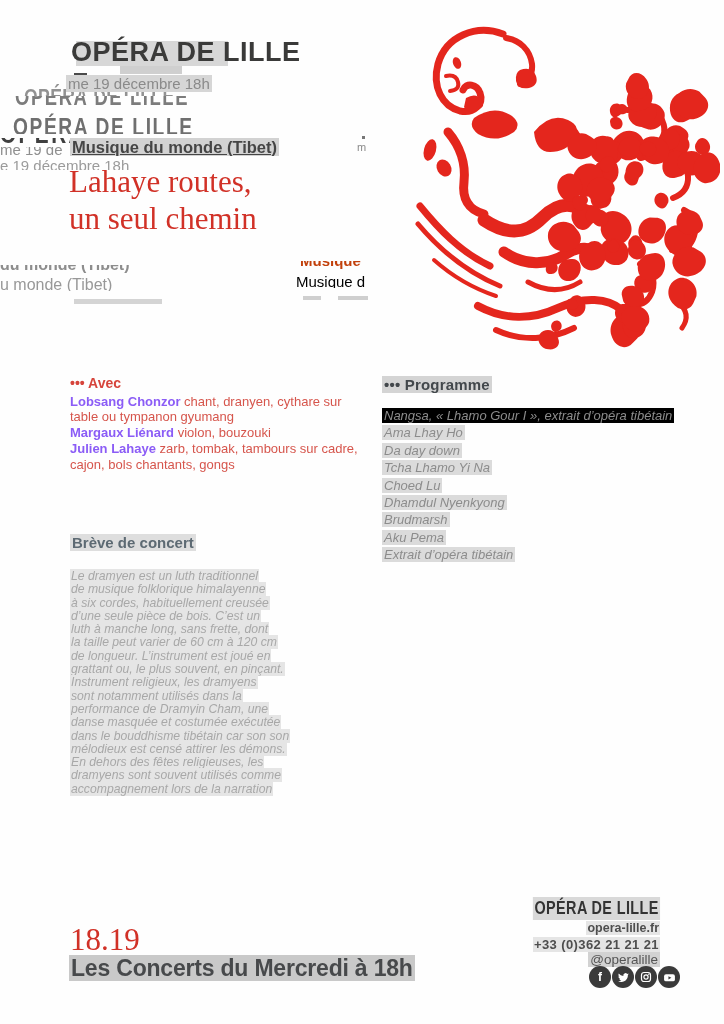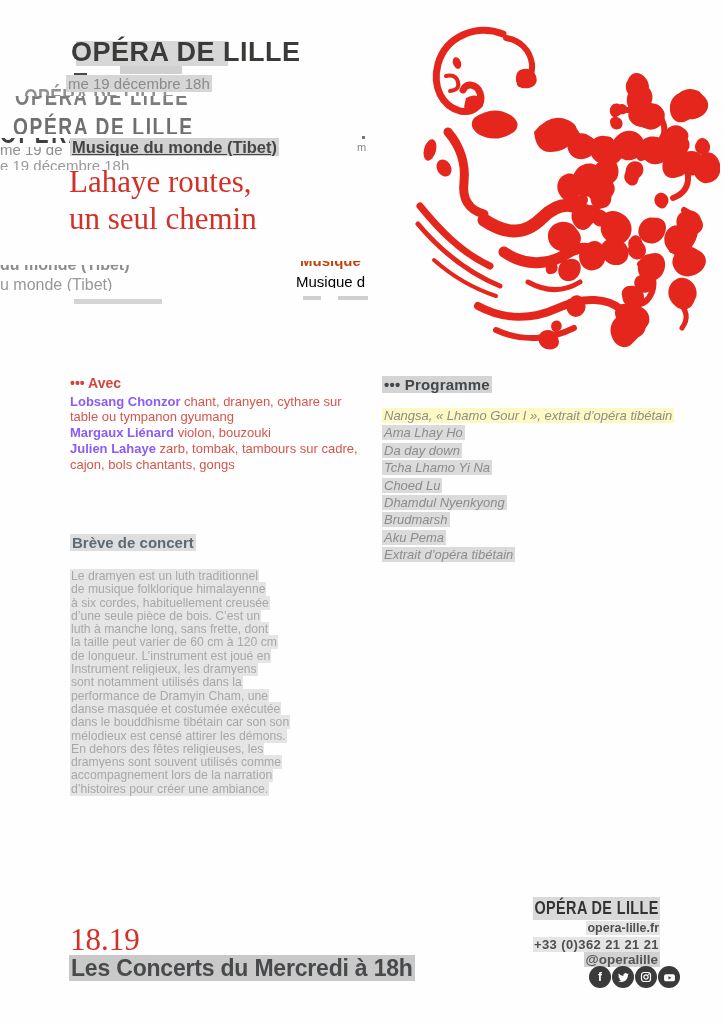--- a/index.html
+++ b/index.html
@@ -25,31 +25,31 @@
   .avec{left:70px;top:376px;width:300px;font-size:13px;line-height:15.7px;color:#d6554c;}
   .avec .hd{font-size:14px;font-weight:bold;color:#d6453c;margin-bottom:2px;}
   .avec b{color:#8b5cf6;}
   
   .prog{left:382px;top:376px;width:300px;}
   .prog .hd{font-size:15px;font-weight:bold;color:#43484c;letter-spacing:.2px;}
   .prog-items{margin-top:14px;font-size:13px;font-style:italic;color:#8c8c8c;}
   .prog-items>div{line-height:17.4px;}
   
   .breve-hd{left:70px;top:534px;font-size:15px;font-weight:600;color:#5d6a73;}
-  .breve{left:70px;top:570px;width:250px;font-size:12.2px;color:#a8a8a8;}
+  .breve{left:70px;top:570px;width:250px;font-size:12.2px;font-style:italic;color:#a8a8a8;}
   .breve>div{line-height:13.3px;}
   
   .season{left:70px;top:922px;font-size:31px;color:#d13127;}
   .series{left:69px;top:955px;font-size:23px;font-weight:bold;color:#47494b;letter-spacing:-.2px;}
   .f-right{right:64px;text-align:right;}
   .f-logo{top:897px;font-size:18px;color:#333;}
   .f-logo .cond{transform-origin:100% 0;}
   .f-site{top:921px;font-size:12.5px;font-weight:bold;color:#4e4e4e;}
   .f-phone{top:937px;font-size:13px;font-weight:bold;color:#4e4e4e;letter-spacing:.4px;}
-  .f-handle{top:952px;font-size:13.5px;font-weight:bold;color:#555;padding-left:20px;}
+  .f-handle{top:952px;font-size:13.5px;font-weight:normal;color:#555;padding-left:20px;}
   .socials{position:absolute;top:966px;right:44px;display:flex;gap:1px;}
   .soc{width:22px;height:22px;border-radius:50%;background:#3a3a3a;display:flex;
        align-items:center;justify-content:center;color:#fff;font-size:12px;font-weight:bold;}
   .soc svg{display:block;}
   .ornament{position:absolute;left:408px;top:14px;width:312px;height:338px;}
 </style>
 </head>
 <body>
 
 <div class="page">
@@ -120,21 +120,21 @@
     <span><b>Margaux Liénard</b></span><span> violon, bouzouki</span><br>
     <span><b>Julien Lahaye</b></span><span> zarb, tombak, tambours sur cadre, cajon, bols chantants, gongs</span>
   </div>
 
   <div class="abs prog">
     <div class="hd">
       <span class="hl" style="background:#d4d4d4;">••• Programme</span>
     </div>
     <div class="prog-items">
 
-    <div><span class="hl" style="background:#fef9c3;">Nangsa, « Lhamo Gour I », extrait d’opéra tibétain</span></div>
+    <div><span class="hl" style="background:#000000;">Nangsa, « Lhamo Gour I », extrait d’opéra tibétain</span></div>
         <div><span class="hl" style="background:#dbdbdb;">Ama Lhay Ho</span></div>
         <div><span class="hl" style="background:#dbdbdb;">Da day down</span></div>
         <div><span class="hl" style="background:#dbdbdb;">Tcha Lhamo Yi Na</span></div>
         <div><span class="hl" style="background:#dbdbdb;">Choed Lu</span></div>
         <div><span class="hl" style="background:#dbdbdb;">Dhamdul Nyenkyong</span></div>
         <div><span class="hl" style="background:#dbdbdb;">Brudmarsh</span></div>
         <div><span class="hl" style="background:#dbdbdb;">Aku Pema</span></div>
         <div><span class="hl" style="background:#dbdbdb;">Extrait d’opéra tibétain</span></div>
       </div>
   </div>
@@ -144,30 +144,30 @@
   </div>
   <div class="abs breve">
 
   <div><span class="hl-soft">Le dramyen est un luth traditionnel</span></div>
       <div><span class="hl-soft">de musique folklorique himalayenne</span></div>
       <div><span class="hl-soft">à six cordes, habituellement creusée</span></div>
       <div><span class="hl-soft">d’une seule pièce de bois. C’est un</span></div>
       <div><span class="hl-soft">luth à manche long, sans frette, dont</span></div>
       <div><span class="hl-soft">la taille peut varier de 60 cm à 120 cm</span></div>
       <div><span class="hl-soft">de longueur. L’instrument est joué en</span></div>
+      <div><span class="hl-soft">grattant ou, le plus souvent, en pinçant.</span></div>
       <div><span class="hl-soft">Instrument religieux, les dramyens</span></div>
       <div><span class="hl-soft">sont notamment utilisés dans la</span></div>
       <div><span class="hl-soft">performance de Dramyin Cham, une</span></div>
       <div><span class="hl-soft">danse masquée et costumée exécutée</span></div>
       <div><span class="hl-soft">dans le bouddhisme tibétain car son son</span></div>
       <div><span class="hl-soft">mélodieux est censé attirer les démons.</span></div>
       <div><span class="hl-soft">En dehors des fêtes religieuses, les</span></div>
       <div><span class="hl-soft">dramyens sont souvent utilisés comme</span></div>
       <div><span class="hl-soft">accompagnement lors de la narration</span></div>
-      <div><span class="hl-soft">d’histoires pour créer une ambiance.</span></div>
     </div>
 
   <div class="abs season serif">18.19</div>
   <div class="abs series">
     <span class="hl" style="background:#c9c9c9;">Les Concerts du Mercredi à 18h</span>
   </div>
 
   <div class="abs f-right f-logo">
     <span class="cond" style="display:inline-block;background:#d9d9d9;padding:1px 2px;">OPÉRA DE LILLE</span>
   </div>

